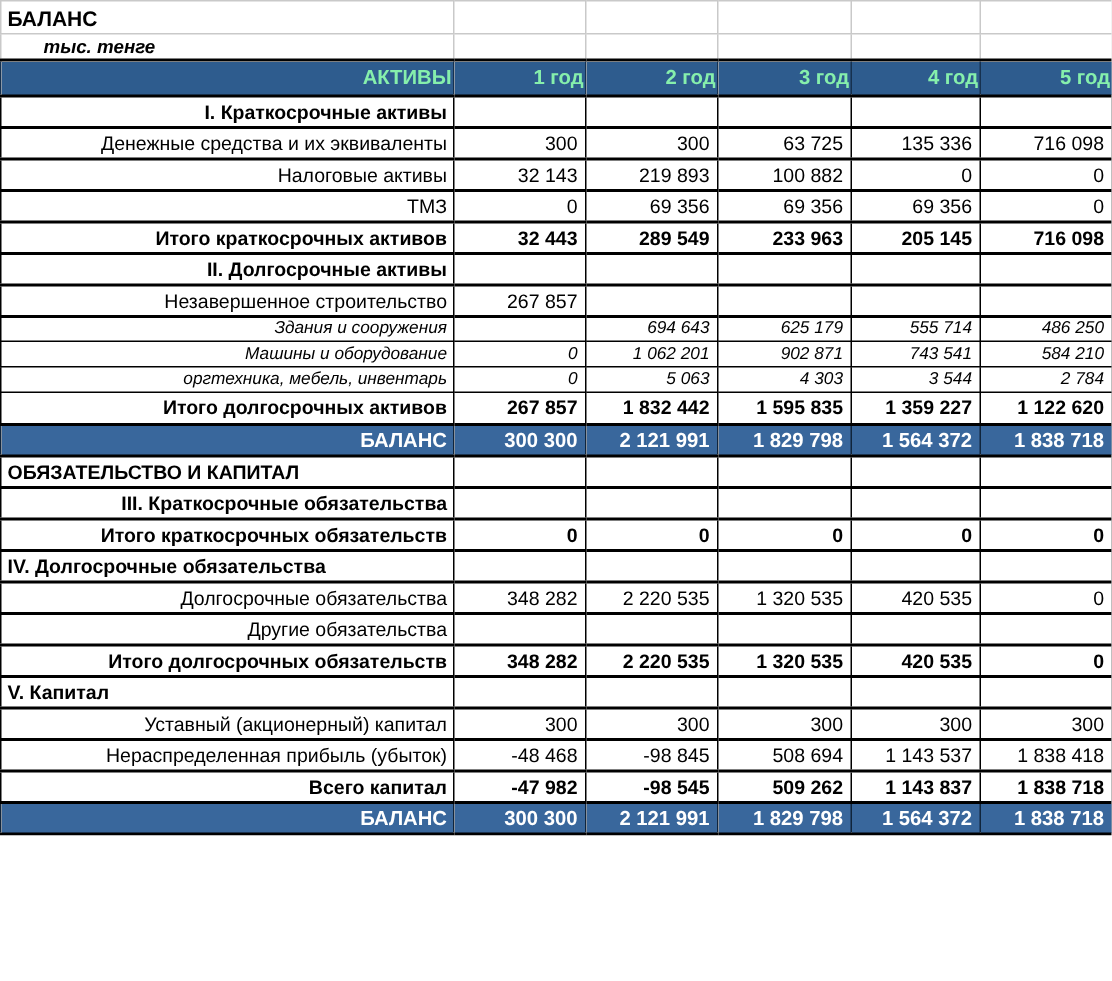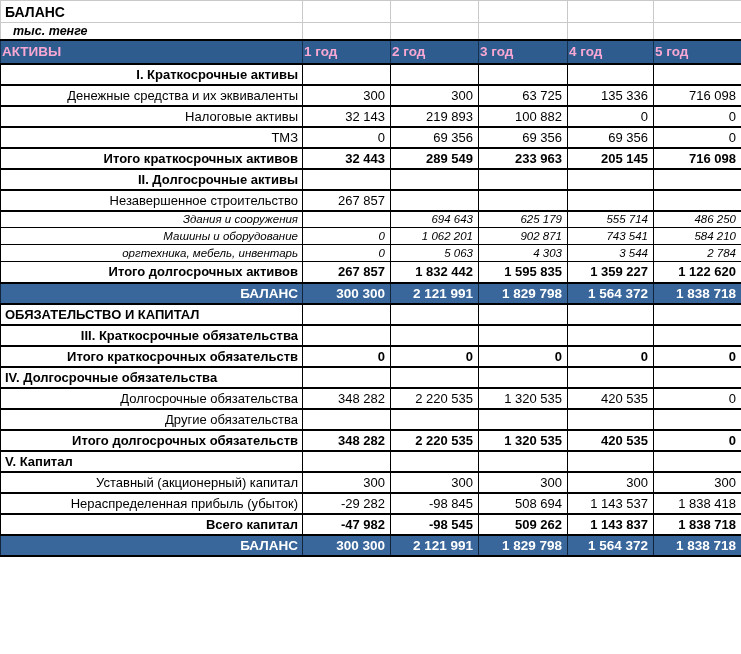--- a/index.html
+++ b/index.html
@@ -22,24 +22,24 @@
     height: 22px;
     background: #fff;
   }
   .title-row td.label { font-weight: bold; padding: 0 4px; }
   .title-row.main td.label { font-size: 14px; }
   .title-row.sub  td.label { font-size: 12.5px; }
 
   
   .header-row th {
     background: var(--header-bg, #2e5c8e);
-    color: #f9a8d4;
+    color: #86efac;
     font-size: 13.5px;
     font-weight: bold;
-    text-align: left;
+    text-align: right;
     height: 24px;
     border: 1px solid #16314f;
     border-top: 2px solid #000;
     border-bottom: 2px solid #000;
   }
 
   
   tbody td {
     border: 1px solid #000;
     border-bottom-width: 2px;
@@ -53,21 +53,21 @@
   tr.section td.label        { font-weight: bold; }
   tr.section-center td.label { font-weight: bold; text-align: left; }
   tr.total td                { font-weight: bold; }
 
   tr.sub td {
     font-style: italic;
     font-size: 11.5px;
     height: 17px;
     border-bottom-width: 1px;
   }
-  tr.sub td.label { padding-left: 12px; }
+  tr.sub td.label { padding-left: 28px; }
 
   tr.balance td {
     background: var(--balance-bg, #39679c);
     color: #fff;
     font-weight: bold;
     font-size: 13.5px;
     border-color: #10253c;
     border-top: 2px solid #000;
     border-bottom: 2px solid #000;
   }
@@ -274,21 +274,21 @@
       <tr class="data">
         <td class="label">Уставный (акционерный) капитал</td>
         <td class="num">300</td>
         <td class="num">300</td>
         <td class="num">300</td>
         <td class="num">300</td>
         <td class="num">300</td>
       </tr>
       <tr class="data">
         <td class="label">Нераспределенная прибыль (убыток)</td>
-        <td class="num">-29 282</td>
+        <td class="num">-48 468</td>
         <td class="num">-98 845</td>
         <td class="num">508 694</td>
         <td class="num">1 143 537</td>
         <td class="num">1 838 418</td>
       </tr>
       <tr class="total">
         <td class="label">Всего капитал</td>
         <td class="num">-47 982</td>
         <td class="num">-98 545</td>
         <td class="num">509 262</td>

